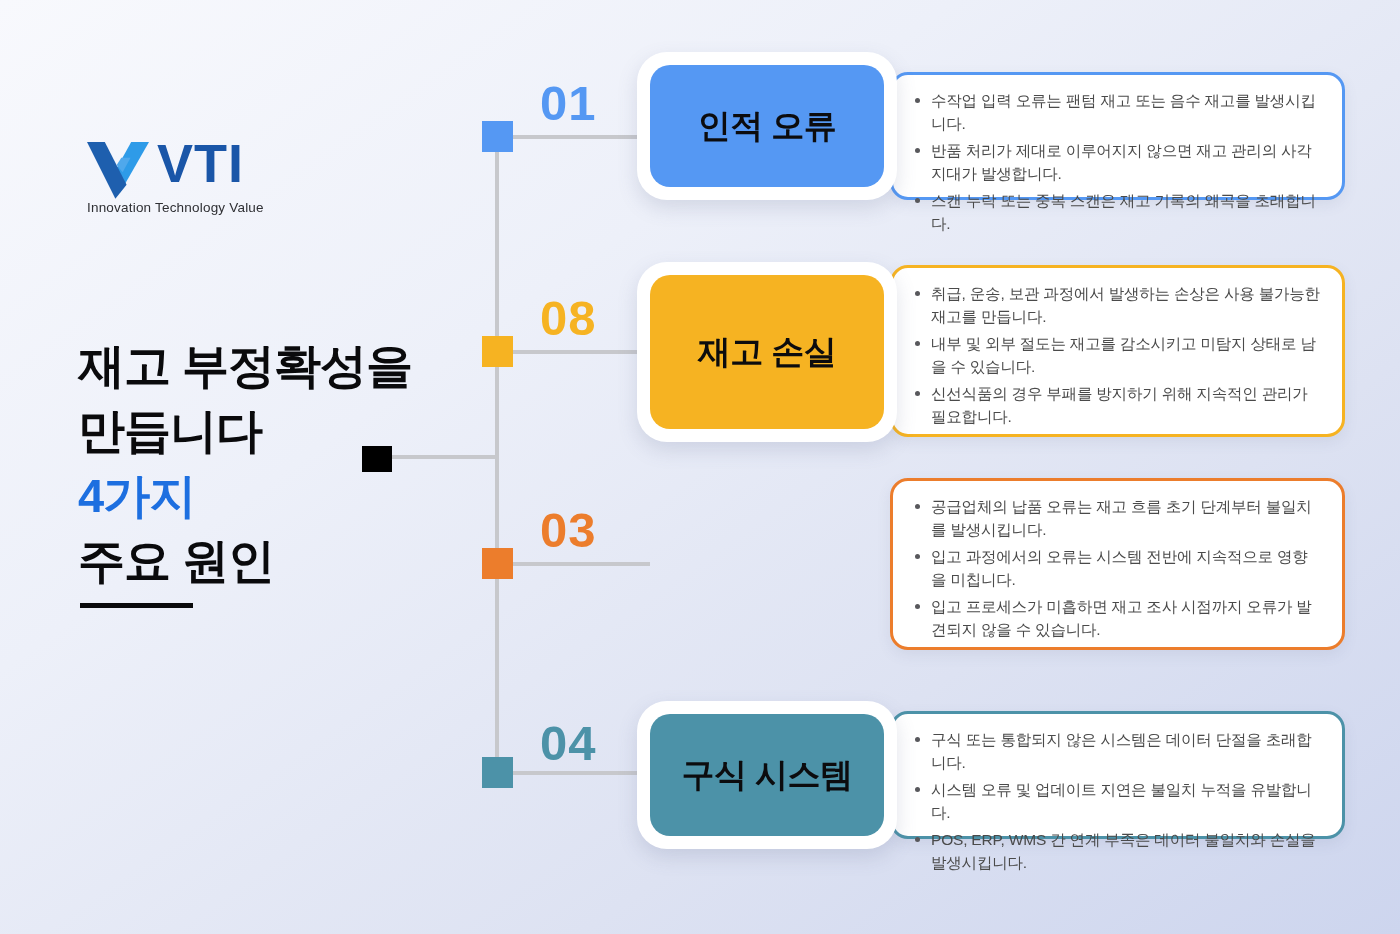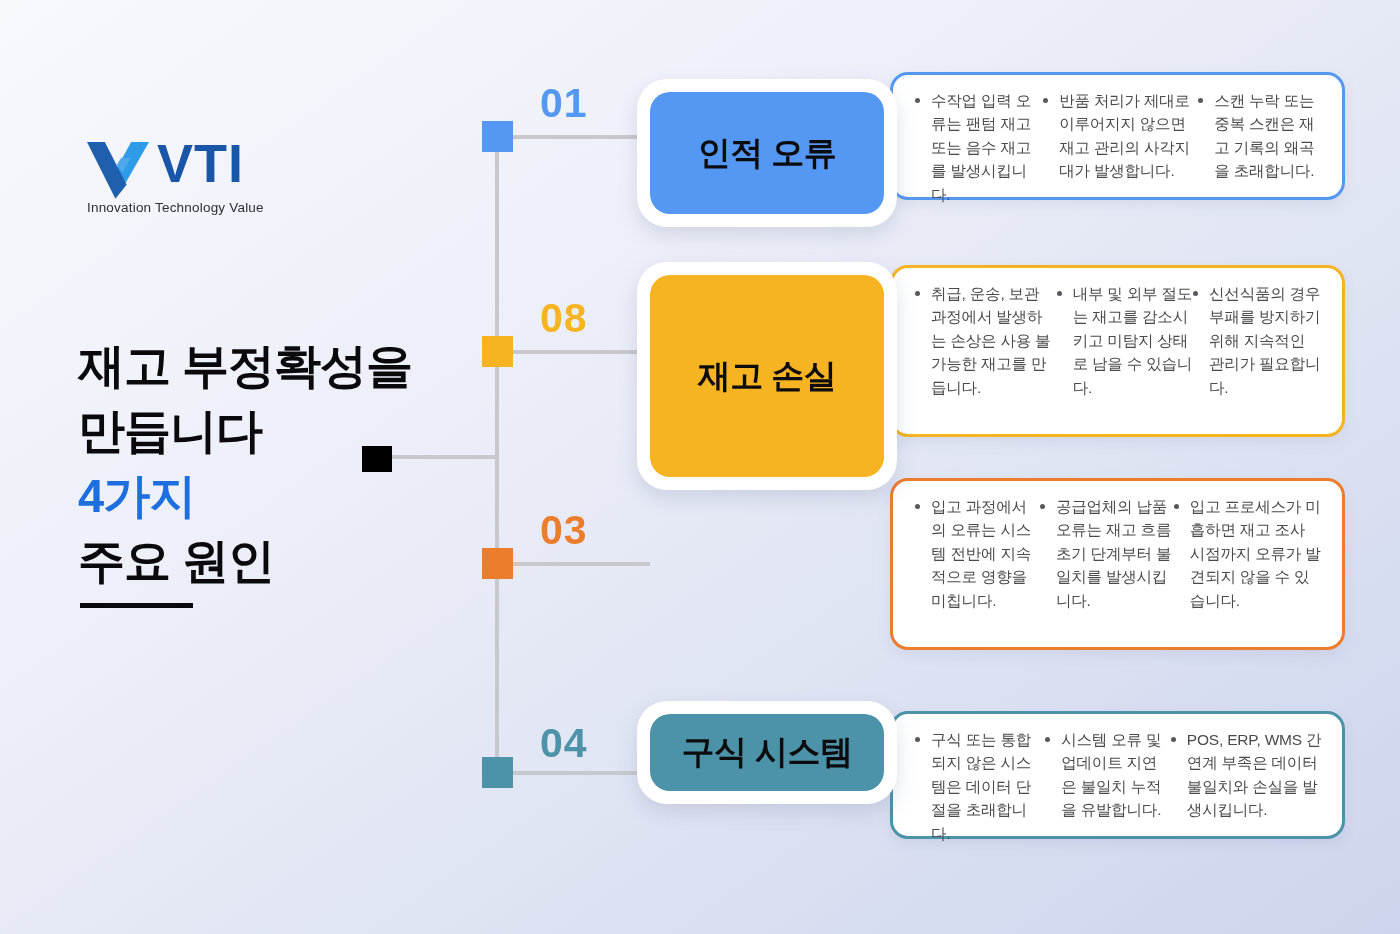--- a/index.html
+++ b/index.html
@@ -21,38 +21,38 @@
   .title { position:absolute; left:78px; top:333px; }
   .title-line { font-size:47px; font-weight:900; line-height:65px; color:#0A0A0C; letter-spacing:-1px; white-space:nowrap; }
   .title-underline { width:113px; height:5px; background:#0A0A0C; margin:10px 0 0 2px; }
 
   
   .trunk { position:absolute; left:495px; top:137px; width:4px; height:636px; background:#C7C8CC; }
   .hline { position:absolute; height:4px; background:#C7C8CC; }
   .root-square { position:absolute; left:362px; top:446px; width:30px; height:26px; background:#000000; }
   .node-square { position:absolute; left:482px; width:31px; height:31px; }
 
-  .row-number { position:absolute; left:540px; font-size:41px; font-weight:800; line-height:46px; letter-spacing:1px; }
+  .row-number { position:absolute; left:540px; font-size:49px; font-weight:800; line-height:46px; letter-spacing:1px; }
 
   
   .labelbox {
     position:absolute; left:637px; width:260px; background:#FFFFFF; border-radius:30px;
     box-shadow:0 8px 20px rgba(90,100,140,.18); z-index:2;
   }
   .labelfill {
     position:absolute; left:13px; right:13px; top:13px; bottom:13px; border-radius:20px;
     display:flex; align-items:center; justify-content:center;
   }
   .labeltext { font-size:33px; font-weight:800; color:#0C0C0E; letter-spacing:-.5px; white-space:nowrap; }
 
   
   .card {
     position:absolute; left:890px; width:455px; background:#FFFFFF; border:3px solid;
     border-radius:18px; z-index:1; box-shadow:0 5px 14px rgba(90,100,140,.10);
-    display:flex; flex-direction:row; justify-content:flex-end; padding:12px 20px 12px 22px;
+    display:flex; flex-direction:column; justify-content:space-between; padding:12px 20px 12px 22px;
   }
   .bullet { display:flex; align-items:flex-start; margin:1.5px 0; }
   .dot { flex:0 0 5px; width:5px; height:5px; border-radius:50%; background:#58585C; margin:9px 11px 0 0; }
   .btext { font-size:15.5px; line-height:23.5px; color:#4A4A4A; letter-spacing:-.2px; }
 </style>
 </head>
 <body>
 
 <div class="stage">
 
@@ -88,21 +88,21 @@
     </div>
     <div class="bullet">
       <span class="dot"></span>
       <span class="btext">반품 처리가 제대로 이루어지지 않으면 재고 관리의 사각지대가 발생합니다.</span>
     </div>
     <div class="bullet">
       <span class="dot"></span>
       <span class="btext">스캔 누락 또는 중복 스캔은 재고 기록의 왜곡을 초래합니다.</span>
     </div>
   </div>
-  <div class="labelbox" style="top:79px; height:148px;">
+  <div class="labelbox" style="top:52px; height:148px;">
     <div class="labelfill" style="background: rgb(85, 152, 243);">
       <span class="labeltext">인적 오류</span>
     </div>
   </div>
 
   <div class="row-number" style="top: 295px; color: rgb(246, 179, 34);">08</div>
   <div class="node-square" style="top: 336px; background: rgb(246, 179, 34);"></div>
   <div class="hline" style="left:513px; top:350px; width:137px;"></div>
   <div class="card" style="top: 265px; height: 172px; border-color: rgb(246, 179, 34);">
     <div class="bullet">
@@ -111,37 +111,37 @@
     </div>
     <div class="bullet">
       <span class="dot"></span>
       <span class="btext">내부 및 외부 절도는 재고를 감소시키고 미탐지 상태로 남을 수 있습니다.</span>
     </div>
     <div class="bullet">
       <span class="dot"></span>
       <span class="btext">신선식품의 경우 부패를 방지하기 위해 지속적인 관리가 필요합니다.</span>
     </div>
   </div>
-  <div class="labelbox" style="top:262px; height:228px;">
+  <div class="labelbox" style="top:262px; height:180px;">
     <div class="labelfill" style="background: rgb(246, 179, 34);">
       <span class="labeltext">재고 손실</span>
     </div>
   </div>
 
   <div class="row-number" style="top: 507px; color: rgb(236, 125, 44);">03</div>
   <div class="node-square" style="top: 548px; background: rgb(236, 125, 44);"></div>
   <div class="hline" style="left:513px; top:562px; width:137px;"></div>
   <div class="card" style="top: 478px; height: 172px; border-color: rgb(236, 125, 44);">
     <div class="bullet">
       <span class="dot"></span>
-      <span class="btext">입고 과정에서의 오류는 시스템 전반에 지속적으로 영향을 미칩니다.</span>
+      <span class="btext">공급업체의 납품 오류는 재고 흐름 초기 단계부터 불일치를 발생시킵니다.</span>
     </div>
     <div class="bullet">
       <span class="dot"></span>
-      <span class="btext">공급업체의 납품 오류는 재고 흐름 초기 단계부터 불일치를 발생시킵니다.</span>
+      <span class="btext">입고 과정에서의 오류는 시스템 전반에 지속적으로 영향을 미칩니다.</span>
     </div>
     <div class="bullet">
       <span class="dot"></span>
       <span class="btext">입고 프로세스가 미흡하면 재고 조사 시점까지 오류가 발견되지 않을 수 있습니다.</span>
     </div>
   </div>
 
   <div class="row-number" style="top: 720px; color: rgb(76, 146, 168);">04</div>
   <div class="node-square" style="top: 757px; background: rgb(76, 146, 168);"></div>
   <div class="hline" style="left:513px; top:771px; width:137px;"></div>
@@ -152,19 +152,19 @@
     </div>
     <div class="bullet">
       <span class="dot"></span>
       <span class="btext">시스템 오류 및 업데이트 지연은 불일치 누적을 유발합니다.</span>
     </div>
     <div class="bullet">
       <span class="dot"></span>
       <span class="btext">POS, ERP, WMS 간 연계 부족은 데이터 불일치와 손실을 발생시킵니다.</span>
     </div>
   </div>
-  <div class="labelbox" style="top:701px; height:103px;padding-left:24px;">
+  <div class="labelbox" style="top:701px; height:148px;padding-left:24px;">
     <div class="labelfill" style="background: rgb(76, 146, 168);">
       <span class="labeltext">구식 시스템</span>
     </div>
   </div>
 
 </div>
 
 </body></html>

